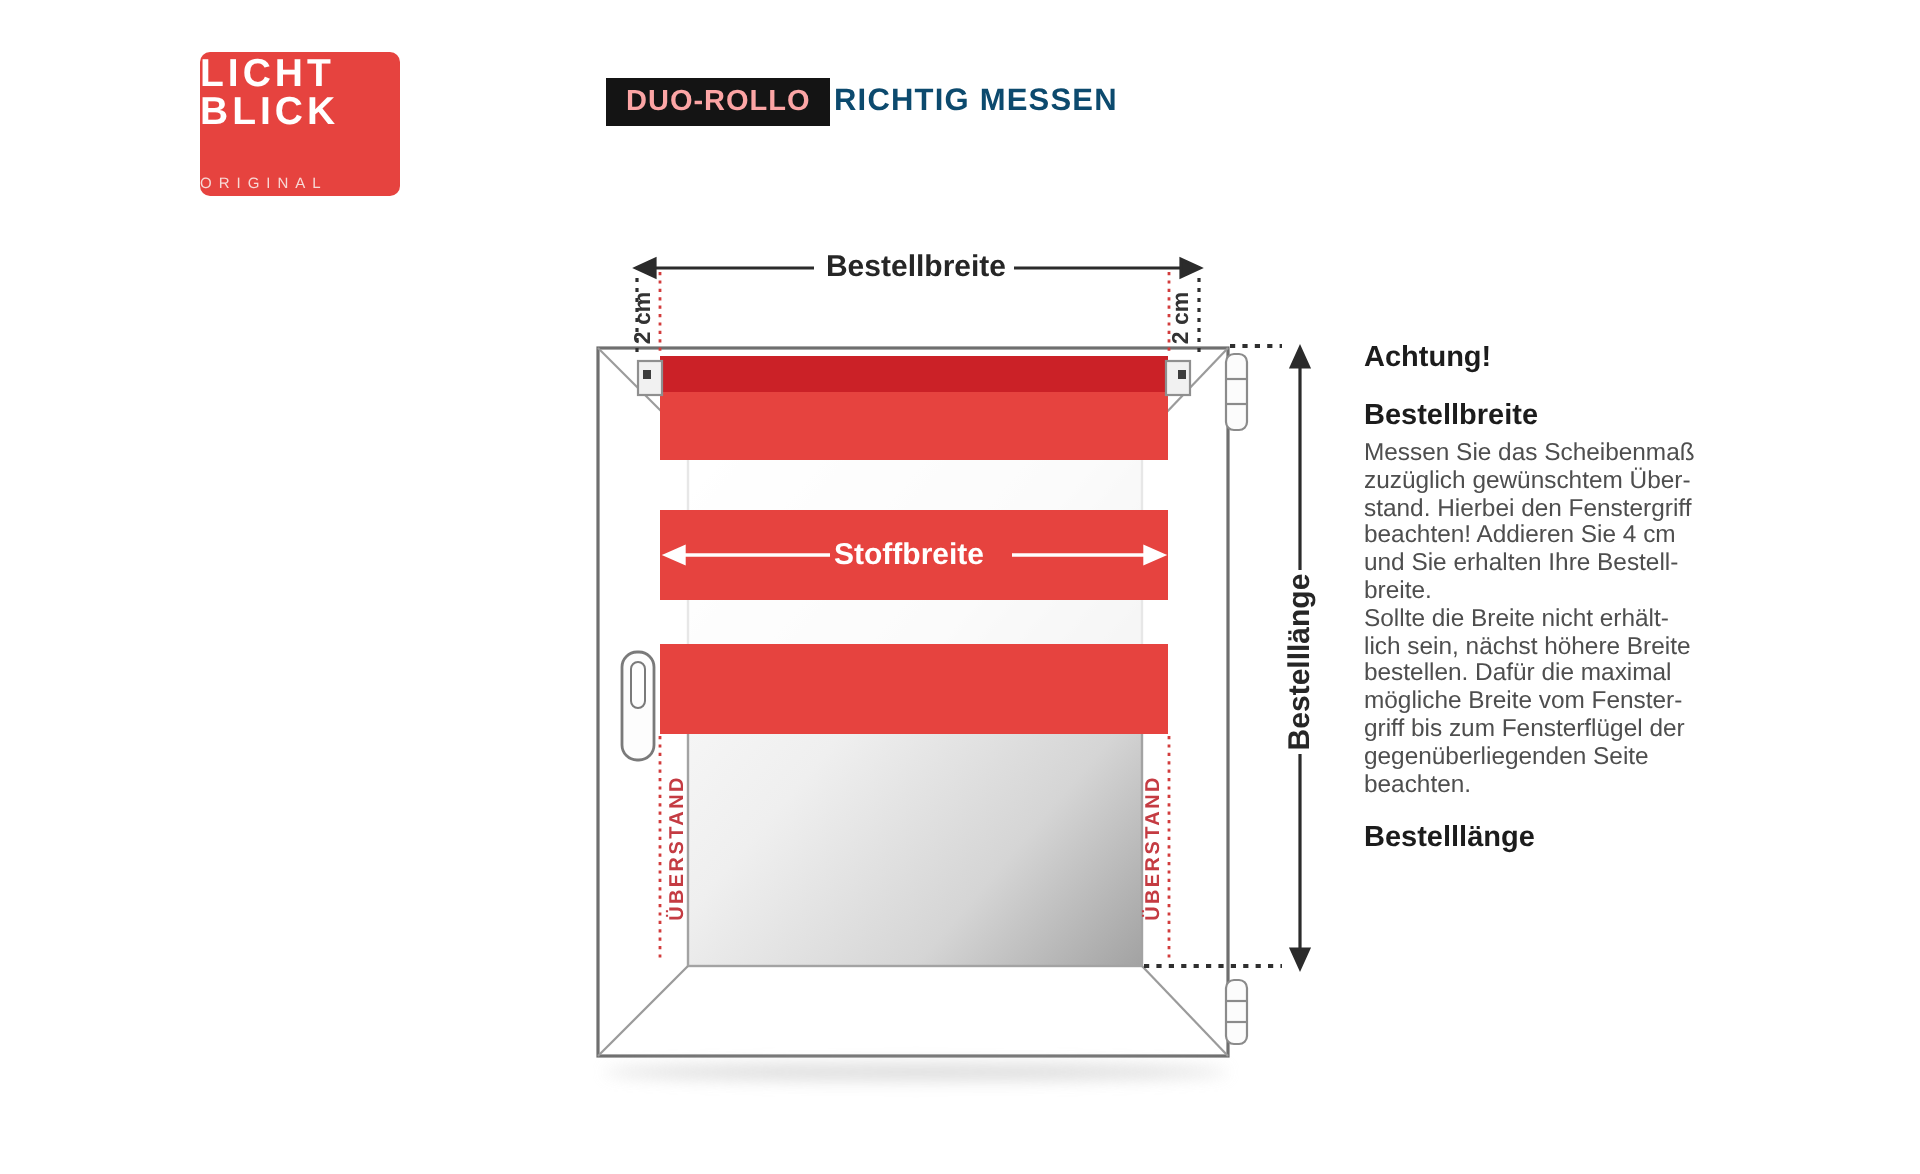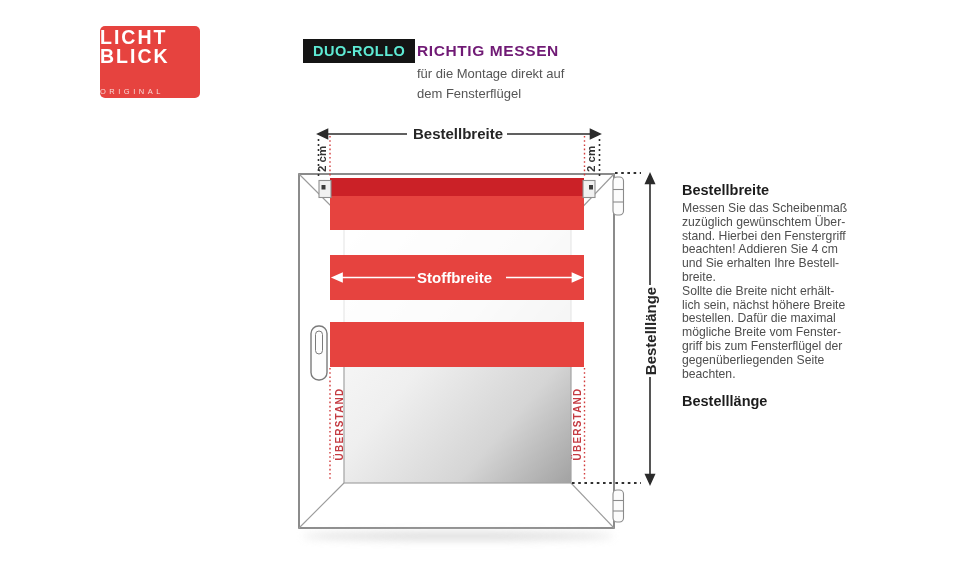--- a/index.html
+++ b/index.html
@@ -12,24 +12,24 @@
     position:absolute;left:100px;top:26px;width:100px;height:72px;
     background:#e6433f;border-radius:5px;
     display:flex;flex-direction:column;align-items:flex-start;justify-content:center;
     color:#fff;
   }
   .logo .word{font-size:19.5px;font-weight:bold;letter-spacing:2px;line-height:19px;}
   .logo .subline{font-size:7.5px;letter-spacing:3.5px;margin-top:21px;color:#f7d9d6;}
   
   .badge{
     position:absolute;left:303px;top:39px;height:24px;padding:0 10px;
-    background:#141414;color:#5eead4;font-size:14.5px;font-weight:bold;letter-spacing:.5px;
+    background:#141414;color:#fca5a5;font-size:14.5px;font-weight:bold;letter-spacing:.5px;
     display:flex;align-items:center;
   }
-  .title{position:absolute;left:417px;top:42px;font-size:15.5px;font-weight:bold;color:#701a75;letter-spacing:.6px;}
+  .title{position:absolute;left:417px;top:42px;font-size:15.5px;font-weight:bold;color:#0c4a6e;letter-spacing:.6px;}
   .subtitle{position:absolute;left:417px;top:64px;font-size:13px;color:#555;line-height:19.5px;white-space:pre-line;}
   
   .diagram-svg{position:absolute;left:0;top:0;width:960px;height:587px;}
   .window-shadow{
     position:absolute;left:302px;top:532px;width:312px;height:8px;
     background:#cfcfcf;border-radius:50%;filter:blur(4px);opacity:.75;
   }
   .hlabel{position:absolute;white-space:nowrap;}
   .vlabel{position:absolute;transform:translate(-50%,-50%) rotate(-90deg);white-space:nowrap;}
   .measure-label{font-size:15px;font-weight:bold;color:#262626;}
@@ -48,22 +48,20 @@
 <div id="canvas">
 
   <div class="logo">
     <div class="word">LICHT</div>
     <div class="word">BLICK</div>
     <div class="subline">ORIGINAL</div>
   </div>
 
   <div class="badge">DUO-ROLLO</div>
   <div class="title">RICHTIG MESSEN</div>
-  <div class="subtitle">für die Montage direkt auf
-dem Fensterflügel</div>
 
   <svg class="diagram-svg" viewBox="0 0 960 587">
     <defs>
       <linearGradient id="glassGrad" x1="0" y1="0" x2="1" y2="1">
         <stop offset="0" stop-color="#ffffff"></stop>
         <stop offset="0.45" stop-color="#efefef"></stop>
         <stop offset="0.75" stop-color="#d5d5d5"></stop>
         <stop offset="1" stop-color="#a2a2a2"></stop>
       </linearGradient>
     </defs>
@@ -150,20 +148,21 @@
 
   <div class="hlabel measure-label" style="left:408px;top:125px;width:100px;text-align:center;">Bestellbreite</div>
   <div class="hlabel fabric-label" style="left:417px;top:269px;width:88px;text-align:left;">Stoffbreite</div>
   <div class="vlabel measure-label" style="left:650px;top:331px;">Bestelllänge</div>
   <div class="vlabel cm-label" style="left:322px;top:159px;">2 cm</div>
   <div class="vlabel cm-label" style="left:591px;top:159px;">2 cm</div>
   <div class="vlabel overhang-label" style="left:339px;top:424px;">ÜBERSTAND</div>
   <div class="vlabel overhang-label" style="left:577px;top:424px;">ÜBERSTAND</div>
 
   <div class="instructions">
+    <h3>Achtung!</h3>
     <h3 class="spaced">Bestellbreite</h3>
     <p>Messen Sie das Scheibenmaß
 zuzüglich gewünschtem Über-
 stand. Hierbei den Fenstergriff
 beachten! Addieren Sie 4 cm
 und Sie erhalten Ihre Bestell-
 breite.
 Sollte die Breite nicht erhält-
 lich sein, nächst höhere Breite
 bestellen. Dafür die maximal

